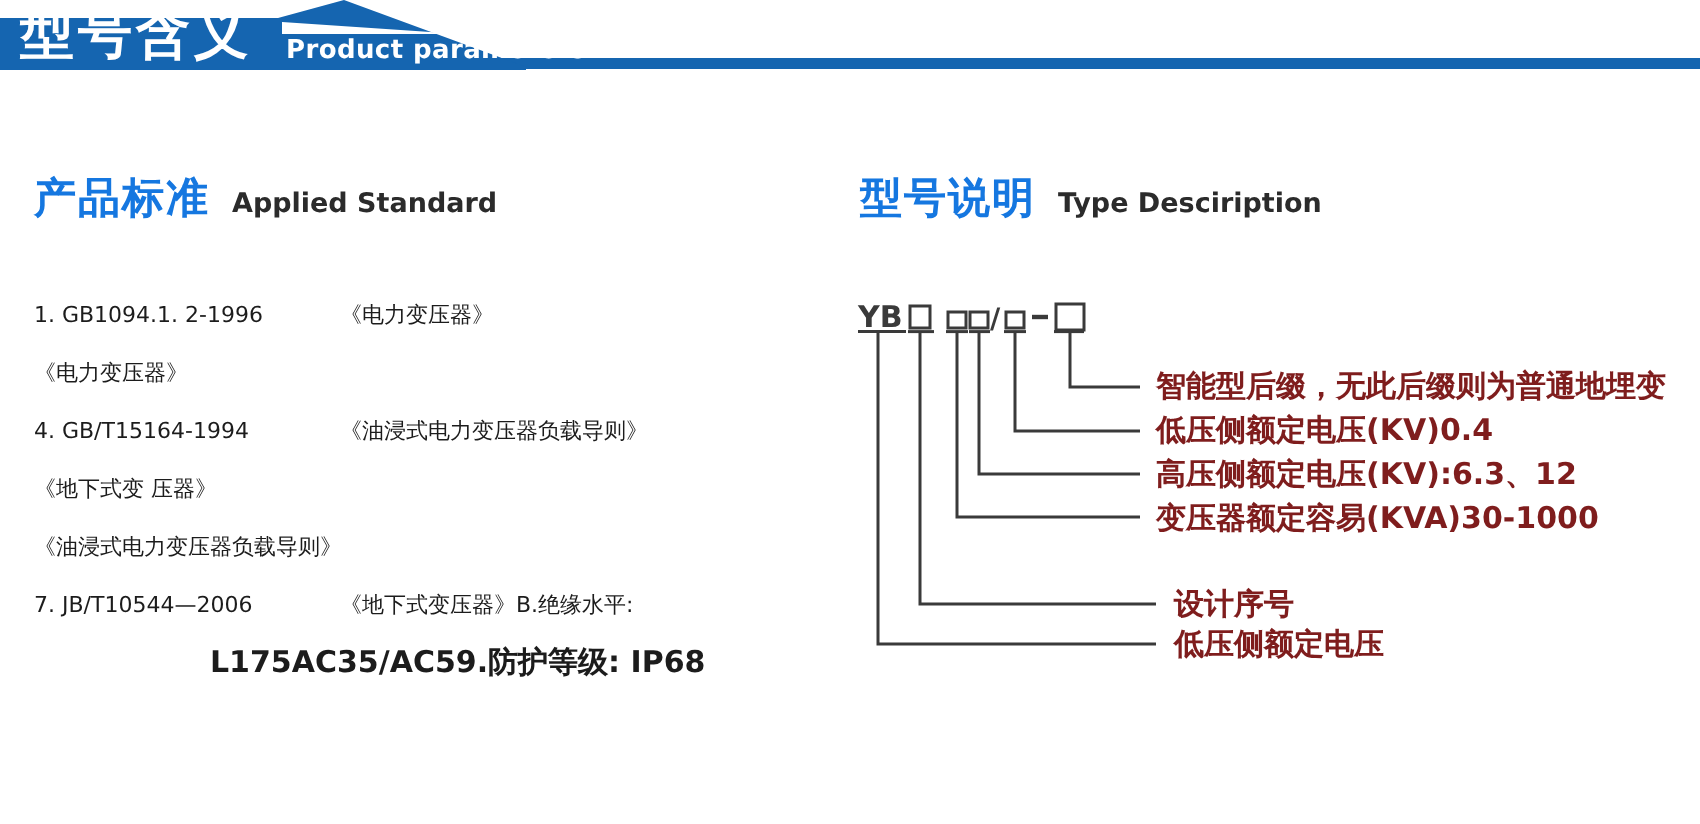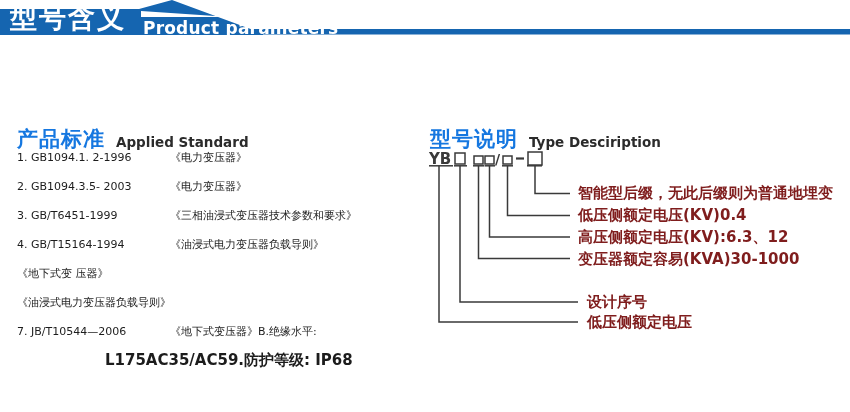--- a/index.html
+++ b/index.html
@@ -10,24 +10,24 @@
   }
   
   .banner{position:absolute;left:0;top:0;width:722px;height:42px;}
   .banner svg{position:absolute;left:0;top:0;}
   .banner-title-cn{
     position:absolute;left:10px;top:2px;color:#ffffff;
     font-size:27px;font-weight:bold;letter-spacing:2px;line-height:32px;
   }
   .banner-title-en{
     position:absolute;left:143px;top:18px;color:#ffffff;
-    font-size:17px;font-weight:600;letter-spacing:.2px;
+    font-size:13px;font-weight:600;letter-spacing:.2px;
   }
   
-  .section-heading{position:absolute;display:flex;align-items:flex-end;gap:11px;margin-top:40px;}
+  .section-heading{position:absolute;display:flex;align-items:flex-end;gap:11px;}
   .heading-cn{color:#1577e0;font-size:21px;font-weight:bold;letter-spacing:1px;line-height:24px;}
   .heading-en{color:#2b2b2b;font-size:13.5px;font-weight:600;padding-bottom:1px;}
   #left-heading{left:17px;top:87px;}
   #right-heading{left:430px;top:87px;}
   
   .std-list{position:absolute;left:17px;top:143px;width:420px;color:#1c1c1c;}
   .std-item{display:flex;line-height:29px;font-size:11px;font-weight:400;}
   .std-code{flex:0 0 153px;white-space:nowrap;}
   .std-title{white-space:nowrap;}
   .std-title2{margin-left:88px;line-height:29px;font-size:15px;font-weight:600;white-space:nowrap;}
@@ -61,26 +61,21 @@
   <span class="heading-cn">产品标准</span>
   <span class="heading-en">Applied Standard</span>
 </div>
 
 <div class="std-list">
   <div class="std-item">
     <span class="std-code">1. GB1094.1. 2-1996</span>
     <span class="std-title">《电力变压器》</span>
   </div>
   <div class="std-item">
-    <span class="std-code">2. GB1094.3.5- 2003</span>
     <span class="std-title">《电力变压器》</span>
-  </div>
-  <div class="std-item">
-    <span class="std-code">3. GB/T6451-1999</span>
-    <span class="std-title">《三相油浸式变压器技术参数和要求》</span>
   </div>
   <div class="std-item">
     <span class="std-code">4. GB/T15164-1994</span>
     <span class="std-title">《油浸式电力变压器负载导则》</span>
   </div>
   <div class="std-item">
     <span class="std-title">《地下式变 压器》</span>
   </div>
   <div class="std-item">
     <span class="std-title">《油浸式电力变压器负载导则》</span>

